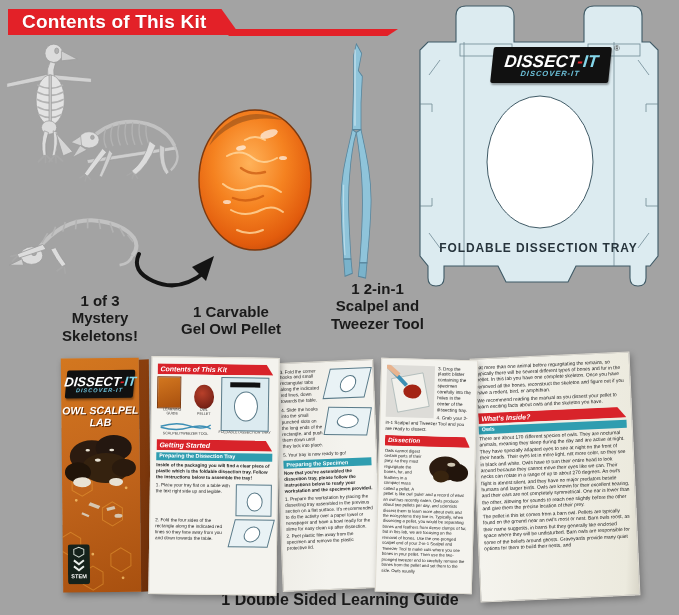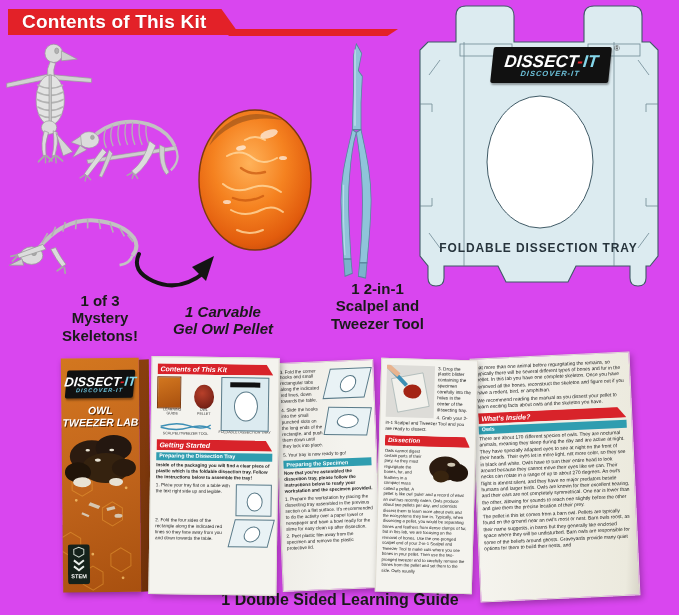--- a/index.html
+++ b/index.html
@@ -1,16 +1,16 @@
 <!DOCTYPE html>
 <html><head>
 <meta charset="utf-8">
 <style>
   html,body{margin:0;padding:0;background:#ffffff;}
-  #canvas{position:relative;width:679px;height:615px;background:#d946ef;overflow:hidden;
+  #canvas{position:relative;width:679px;height:615px;background:#a3a3a3;overflow:hidden;
           font-family:"Liberation Sans", sans-serif;}
   .abs{position:absolute;}
   
   .ribbon-body{left:8px;top:9px;width:232px;height:26px;background:#e32128;
     clip-path:polygon(0 0,92% 0,100% 100%,0 100%);display:flex;align-items:center;}
   .ribbon-text{color:#fff;font-weight:800;font-size:19px;padding-left:14px;letter-spacing:.2px;
     text-shadow:0 1px 0 rgba(0,0,0,.15);white-space:nowrap;}
   .ribbon-tail{left:222px;top:29px;width:176px;height:7px;background:#e32128;
     clip-path:polygon(0 0,100% 0,94% 100%,4% 100%);}
   
@@ -225,21 +225,21 @@
       <span class="w">DISSECT</span><span class="dash">-</span><span class="b">IT</span>
     </div>
     <div class="l2" style="font-size:7.5px;">DISCOVER-IT</div>
   </div>
   <div class="abs regmark" style="left:614px;top:44px;">®</div>
   <div class="abs tray-label" style="left:398px;top:240px;width:281px;text-align:center;">FOLDABLE DISSECTION TRAY</div>
 
   <div class="abs cap" style="left:40px;top:292px;width:120px;">1 of 3
 Mystery
 Skeletons!</div>
-  <div class="abs cap" style="left:162px;top:303px;width:122px;font-style:italic;">1 Carvable
+  <div class="abs cap" style="left:170px;top:303px;width:122px;">1 Carvable
 Gel Owl Pellet</div>
   <div class="abs cap" style="left:315px;top:280px;width:125px;">1 2-in-1
 Scalpel and
 Tweezer Tool</div>
 
   <div class="abs" style="left:62px;top:358px;width:88px;height:234px;transform:rotate(-.6deg);">
     <div class="abs" style="left:0;top:0;width:78px;height:234px;background:linear-gradient(160deg,#d3771f 0%,#c4671d 45%,#a8500f 100%);box-shadow:2px 3px 6px rgba(0,0,0,.35);overflow:hidden;">
       <svg width="78" height="234" style="position:absolute;left:0;top:0;">
         <g fill="none" stroke="#f0a83c" stroke-width="1" opacity=".45">
           <path d="M10 120 l10 -6 10 6 0 12 -10 6 -10 -6 Z"></path>
@@ -255,21 +255,21 @@
           <circle cx="30" cy="196" r="1.4"></circle>
             <circle cx="60" cy="220" r="1.4"></circle>
         </g>
       </svg>
       <div class="logo" style="position:absolute;left:5px;top:12px;width:68px;height:28px;">
         <div class="l1" style="font-size:13px;">
           <span class="w">DISSECT</span><span class="dash">-</span><span class="b">IT</span>
         </div>
         <div class="l2" style="font-size:5.6px;">DISCOVER-IT</div>
       </div>
-      <div style="position:absolute;left:0;top:46px;width:78px;text-align:center;color:#fff;font-weight:800;font-style:italic;font-size:10.5px;text-shadow:1px 1px 0 #5e2a05;">OWL TWEEZER LAB</div>
+      <div style="position:absolute;left:0;top:46px;width:78px;text-align:center;color:#fff;font-weight:800;font-style:italic;font-size:10.5px;text-shadow:1px 1px 0 #5e2a05;">OWL SCALPEL LAB</div>
       <svg width="78" height="120" style="position:absolute;left:0;top:62px;">
         <g>
           <ellipse cx="30" cy="36" rx="22" ry="16" fill="#2c1b10"></ellipse>
           <ellipse cx="52" cy="28" rx="18" ry="13" fill="#241710"></ellipse>
           <ellipse cx="44" cy="48" rx="24" ry="15" fill="#35220f"></ellipse>
           <ellipse cx="16" cy="52" rx="13" ry="10" fill="#201409"></ellipse>
           <ellipse cx="62" cy="48" rx="12" ry="9" fill="#2a1a0d"></ellipse>
           <g fill="#e8e2d4">
             <ellipse cx="20" cy="62" rx="9" ry="5"></ellipse>
             <ellipse cx="54" cy="62" rx="7" ry="4"></ellipse>

